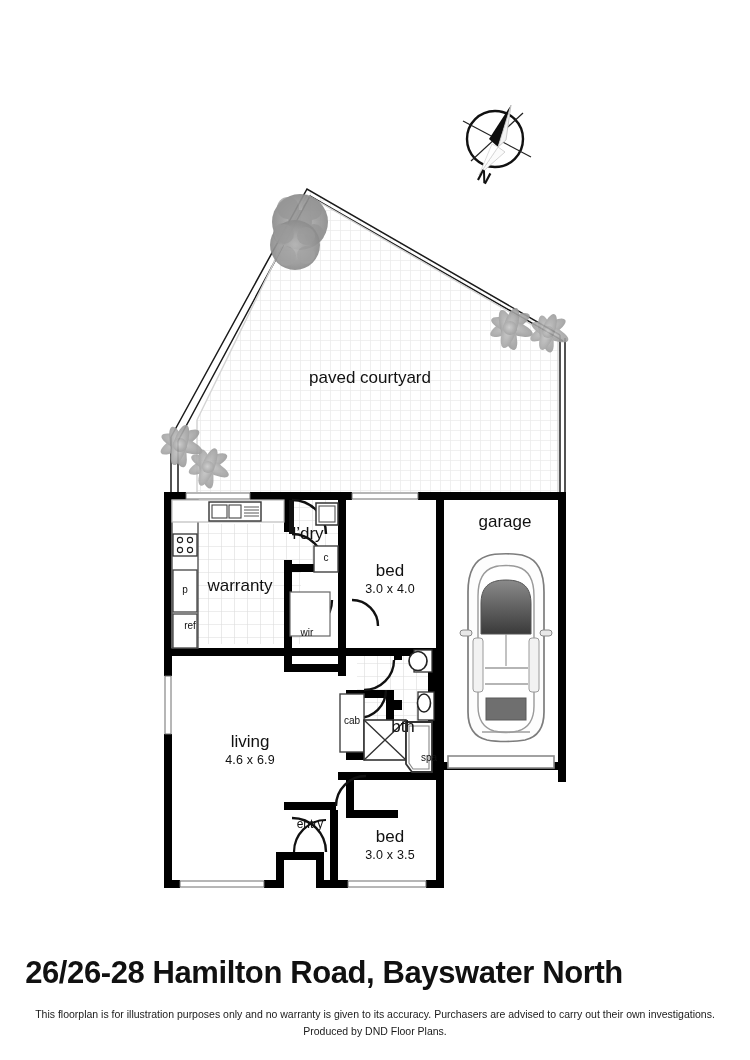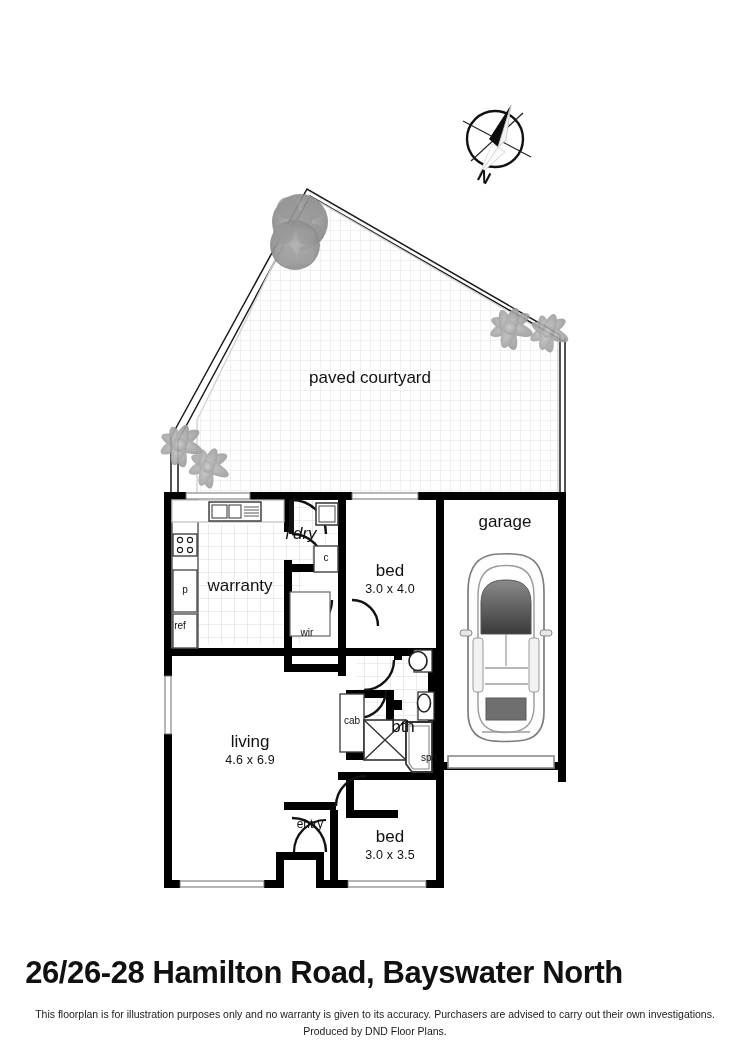--- a/index.html
+++ b/index.html
@@ -399,21 +399,21 @@
       <line x1="482" y1="732" x2="530" y2="732" stroke="#9d9d9d" stroke-width="1.4"></line>
     </g>
 
   </svg>
   </div>
 
   <div class="lbl big" style="left:305px;top:368px;width:130px;">paved courtyard</div>
 
   <div class="lbl room" style="left:180px;top:576px;width:120px;">warranty</div>
 
-  <div class="lbl room" style="left:273px;top:524px;width:56px;font-style:italic;">l’dry</div>
+  <div class="lbl room" style="left:280px;top:524px;width:56px;">l’dry</div>
 
   <div class="lbl room" style="left:340px;top:561px;width:100px;">
     <span>bed</span>
     <span class="dim">3.0 x 4.0</span>
   </div>
 
   <div class="lbl room" style="left:450px;top:512px;width:110px;">garage</div>
 
   <div class="lbl room" style="left:190px;top:684px;width:120px;margin-top:48px;">
     <span>living</span>
@@ -423,21 +423,21 @@
   <div class="lbl room" style="left:380px;top:717px;width:46px;">bth</div>
 
   <div class="lbl room" style="left:340px;top:827px;width:100px;">
     <span>bed</span>
     <span class="dim">3.0 x 3.5</span>
   </div>
 
   <div class="lbl small" style="left:286px;top:818px;width:48px;">entry</div>
 
   <div class="lbl tiny" style="left:176px;top:584px;width:18px;">p</div>
-  <div class="lbl tiny" style="left:168px;top:620px;width:24px;">ref</div>
+  <div class="lbl tiny" style="left:178px;top:620px;width:24px;">ref</div>
   <div class="lbl tiny" style="left:318px;top:552px;width:16px;">c</div>
   <div class="lbl tiny" style="left:293px;top:603px;width:28px;margin-top:24px;">wir</div>
   <div class="lbl tiny" style="left:338px;top:715px;width:28px;">cab</div>
   <div class="lbl tiny" style="left:406px;top:752px;width:46px;">spa</div>
 
   <div class="abs" id="footer">
     <div id="addr">26/26-28 Hamilton Road, Bayswater North</div>
     <div id="disc2">Produced by DND Floor Plans.</div>
     <div id="disc1">This floorplan is for illustration purposes only and no warranty is given to its accuracy. Purchasers are advised to carry out their own investigations.</div>
   </div>

